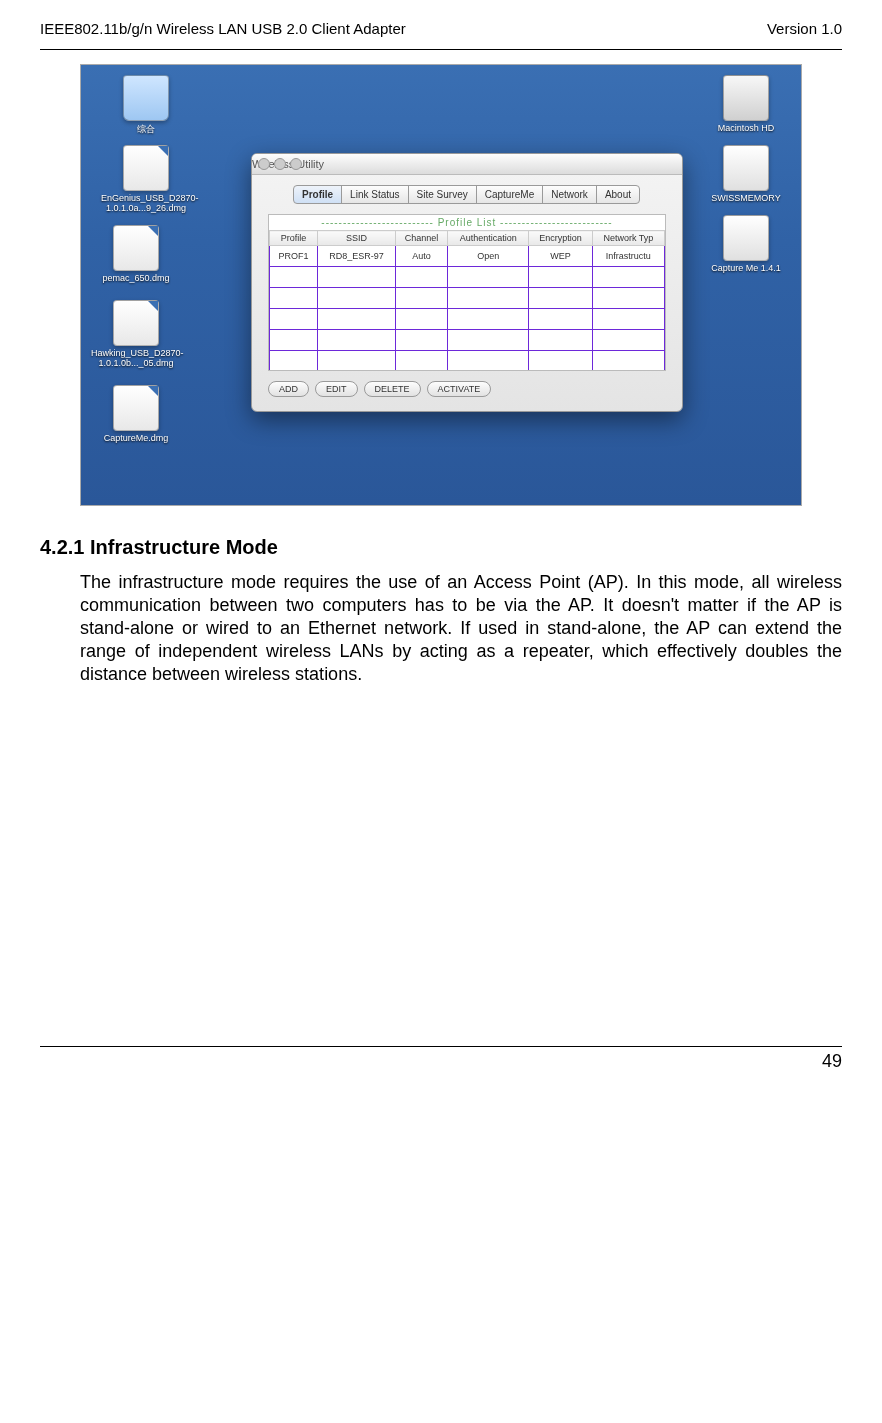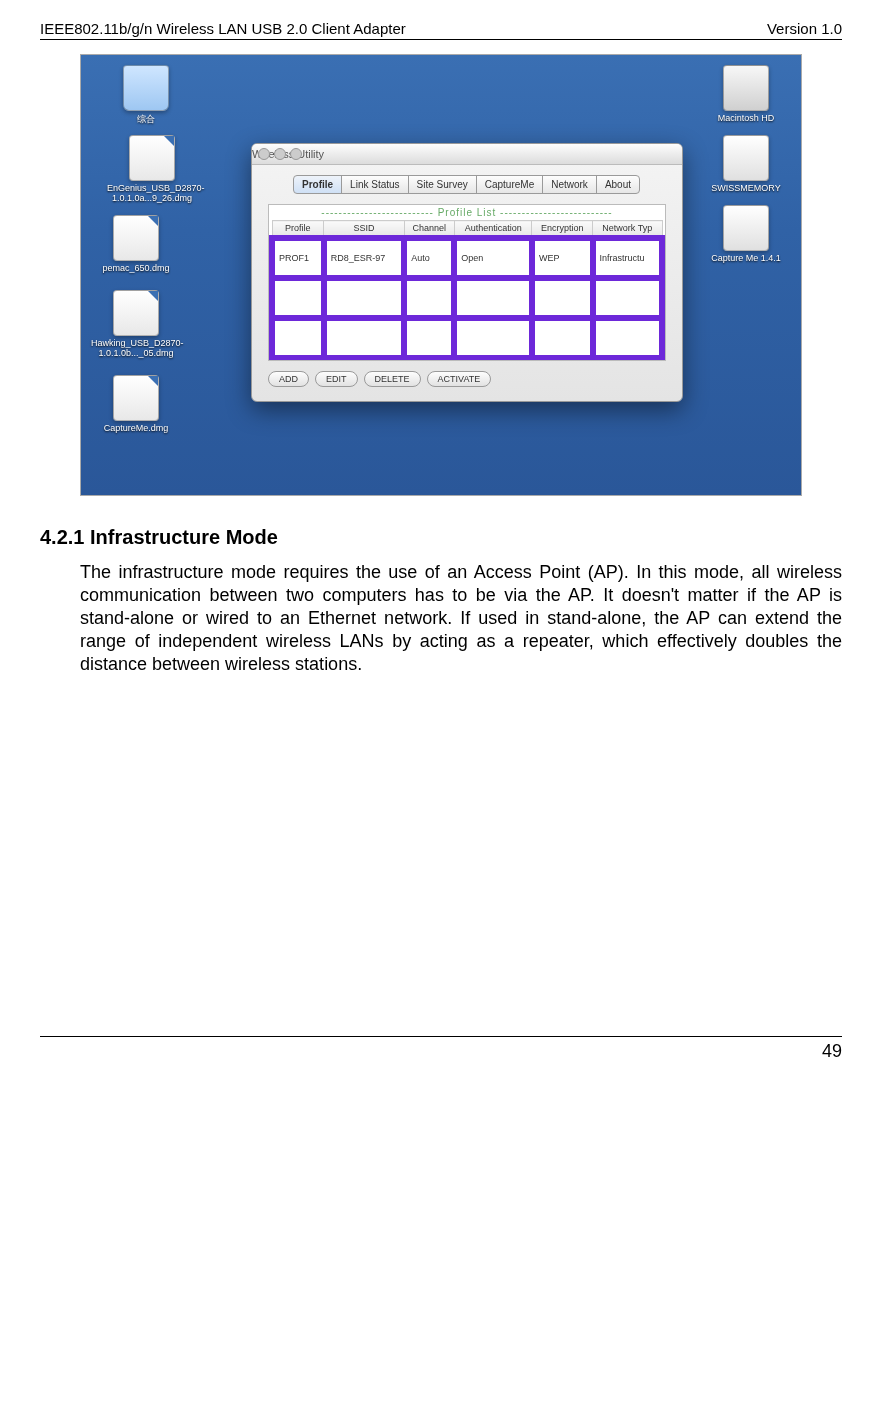--- a/index.html
+++ b/index.html
@@ -11,21 +11,21 @@
   }
   .page {
     padding: 20px 40px 20px 40px;
     box-sizing: border-box;
   }
   .header {
     display: flex;
     justify-content: space-between;
     border-bottom: 1px solid #000;
     font-size: 15px;
-    padding-bottom: 2px;
+    padding-bottom: 12px;
   }
   .screenshot-wrap {
     margin: 14px 8px 30px 40px;
     width: 720px;
     border: 1px solid #aaa;
   }
   .desktop {
     position: relative;
     background: linear-gradient(180deg, #3a6fb3 0%, #3062a6 40%, #2a5799 100%);
     height: 440px;
@@ -140,24 +140,24 @@
     font-size: 9px;
     color: #333;
   }
   table.plist th {
     background: linear-gradient(#fafafa,#e8e8e8);
     border: 1px solid #ccc;
     padding: 2px 4px;
     font-weight: normal;
   }
   table.plist td {
-    border: 6px solid #6d28d9;
+    border: 1px solid #6d28d9;
     height: 12px;
-    padding: 11px 4px;
-    text-align: left;
+    padding: 4px 4px;
+    text-align: center;
   }
   .plist-scroll {
     height: 140px;
     overflow: hidden;
   }
   .util-btns {
     display: flex;
     justify-content: flex-start;
     gap: 6px;
     padding: 0 16px 14px;
@@ -199,21 +199,21 @@
     <span>Version 1.0</span>
   </div>
 
   <div class="screenshot-wrap">
     <div class="desktop">
 
       <div class="desk-icon folder" style="left:20px; top:10px;">
         <div class="ic"></div>
         <div>综合</div>
       </div>
-      <div class="desk-icon file" style="left:26px; top:80px;">
+      <div class="desk-icon file" style="left:20px; top:80px;">
         <div class="ic"></div>
         <div>EnGenius_USB_D2870-1.0.1.0a...9_26.dmg</div>
       </div>
       <div class="desk-icon file" style="left:10px; top:160px;">
         <div class="ic"></div>
         <div>pemac_650.dmg</div>
       </div>
       <div class="desk-icon file" style="left:10px; top:235px;">
         <div class="ic"></div>
         <div>Hawking_USB_D2870-1.0.1.0b..._05.dmg</div>

